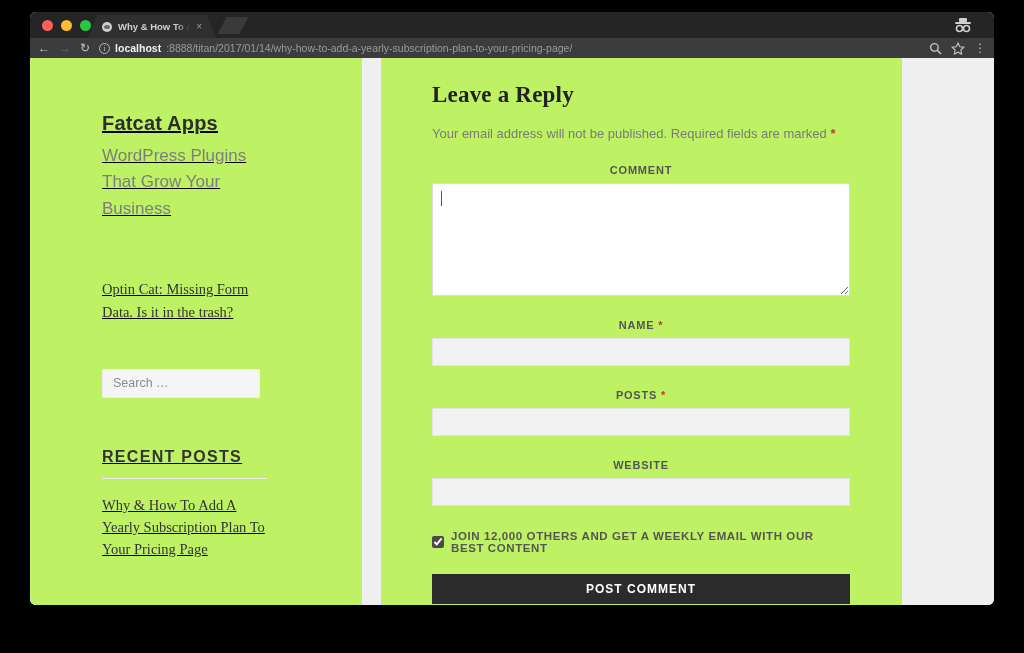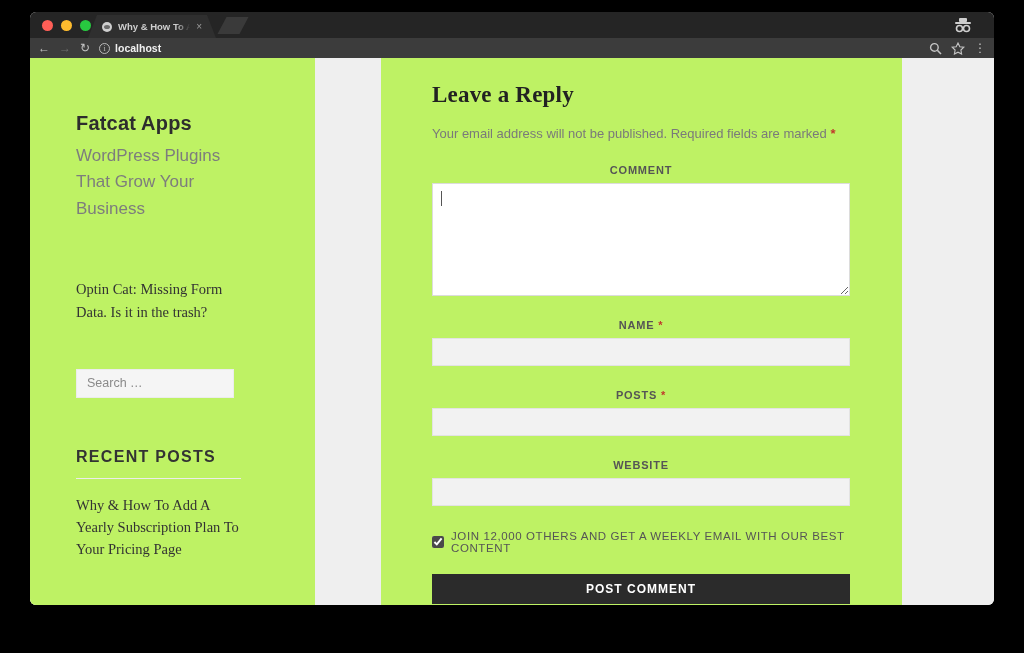--- a/index.html
+++ b/index.html
@@ -47,21 +47,21 @@
   .info-badge { width:11px; height:11px; border:1px solid #b9b9b9; border-radius:50%; color:#b9b9b9;
     font-size:8px; line-height:10px; text-align:center; font-family:"Liberation Serif",serif; flex:0 0 auto;}
   .url-host { font-size:10.5px; font-weight:bold; color:#f0f0f0; }
   .url-path { font-size:10.5px; color:#9b9b9b; overflow:hidden; }
   .toolbar-right { display:flex; align-items:center; gap:9px; }
   .mini-svg { display:block; }
 
   
   .page { position:relative; height:547px; background:#efefef; overflow:hidden; }
   .col-white { position:absolute; top:0; bottom:0; background:#bef264; }
-  .sidebar { left:0; width:285px; padding:54px 40px 0 46px; }
+  .sidebar { left:0; width:332px; padding:54px 40px 0 72px;text-decoration:underline; }
   .main    { left:351px; width:521px; padding:24px 52px 0 51px; }
 
   .site-title { font-size:20px; font-weight:bold; color:#2d2d2d; letter-spacing:.2px; }
   .tagline { margin-top:8px; font-size:17px; line-height:1.55; color:#7d7d7d; width:150px; }
   .serif { font-family:"Liberation Serif","DejaVu Serif",serif; }
   .side-link { display:block; margin-top:56px; font-size:14.5px; line-height:1.55; color:#333; width:162px; text-decoration:none; }
   .search-input {
     margin-top:46px; width:158px; height:29px; background:#f5f5f5; border:1px solid #ececec;
     font-size:12.5px; color:#555; padding:0 10px; outline:none;
   }
@@ -81,21 +81,21 @@
     padding:8px; outline:none; display:block;
   }
   .caret { position:absolute; left:9px; top:8px; width:1px; height:15px; background:#555; }
   .comment-wrap { position:relative; width:418px; }
   .text-input {
     margin-top:7px; width:418px; height:28px; background:#f2f2f2; border:1px solid #e3e3e3;
     font-size:13px; color:#333; padding:0 8px; outline:none; display:block;
   }
   .newsletter { margin-top:24px; display:flex; align-items:center; gap:7px; }
   .newsletter input { width:12px; height:12px; margin:0; accent-color:#4a4a4a; }
-  .newsletter-label { font-size:11.5px; font-weight:normal; letter-spacing:.6px; color:#555; }
+  .newsletter-label { font-size:11.5px; font-weight:bold; letter-spacing:.6px; color:#555; }
   .submit-btn {
     margin-top:20px; width:418px; height:30px; background:#2b2b2b; color:#fff; border:none;
     font:bold 12px "Liberation Sans",sans-serif; letter-spacing:1px; cursor:pointer;
   }
 </style>
 </head>
 <body>
 
 <div class="window">
 
@@ -120,20 +120,21 @@
     </svg>
   </div>
 
   <div class="toolbar">
     <span class="nav-glyph">←</span>
     <span class="nav-glyph nav-disabled">→</span>
     <span class="nav-glyph">↻</span>
     <div class="urlbox">
       <span class="info-badge">i</span>
       <span class="url-host">localhost</span>
+      <span class="url-path">:8888/titan/2017/01/14/why-how-to-add-a-yearly-subscription-plan-to-your-pricing-page/</span>
     </div>
     <div class="toolbar-right">
       <svg class="mini-svg" width="13" height="13" viewBox="0 0 13 13">
         <circle cx="5.4" cy="5.4" r="3.8" fill="none" stroke="#c4c4c4" stroke-width="1.4"></circle>
         <line x1="8.3" y1="8.3" x2="12" y2="12" stroke="#c4c4c4" stroke-width="1.6"></line>
       </svg>
       <svg class="mini-svg" width="14" height="13" viewBox="0 0 14 13">
         <path d="M7 1 l1.8 3.7 4 .55 -2.9 2.8 .7 4 -3.6-1.9 -3.6 1.9 .7-4 -2.9-2.8 4-.55z" fill="none" stroke="#c4c4c4" stroke-width="1.1"></path>
       </svg>
       <span class="nav-glyph">⋮</span>

